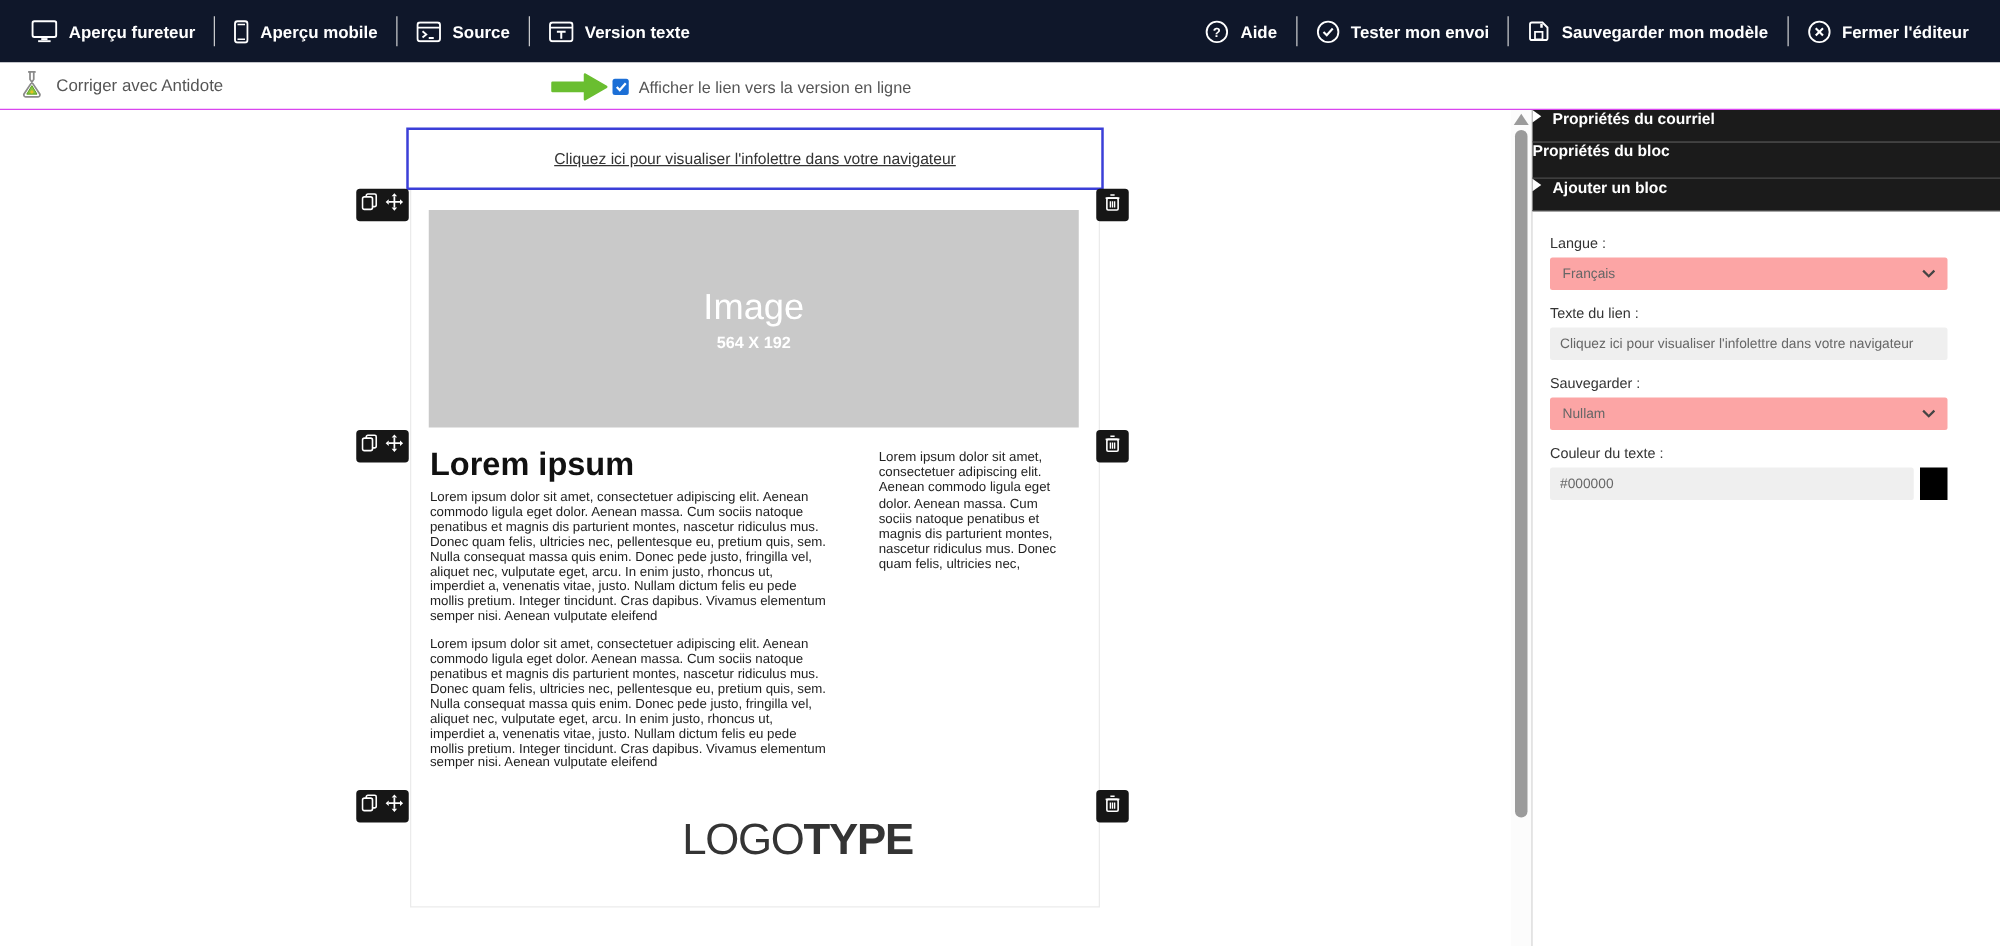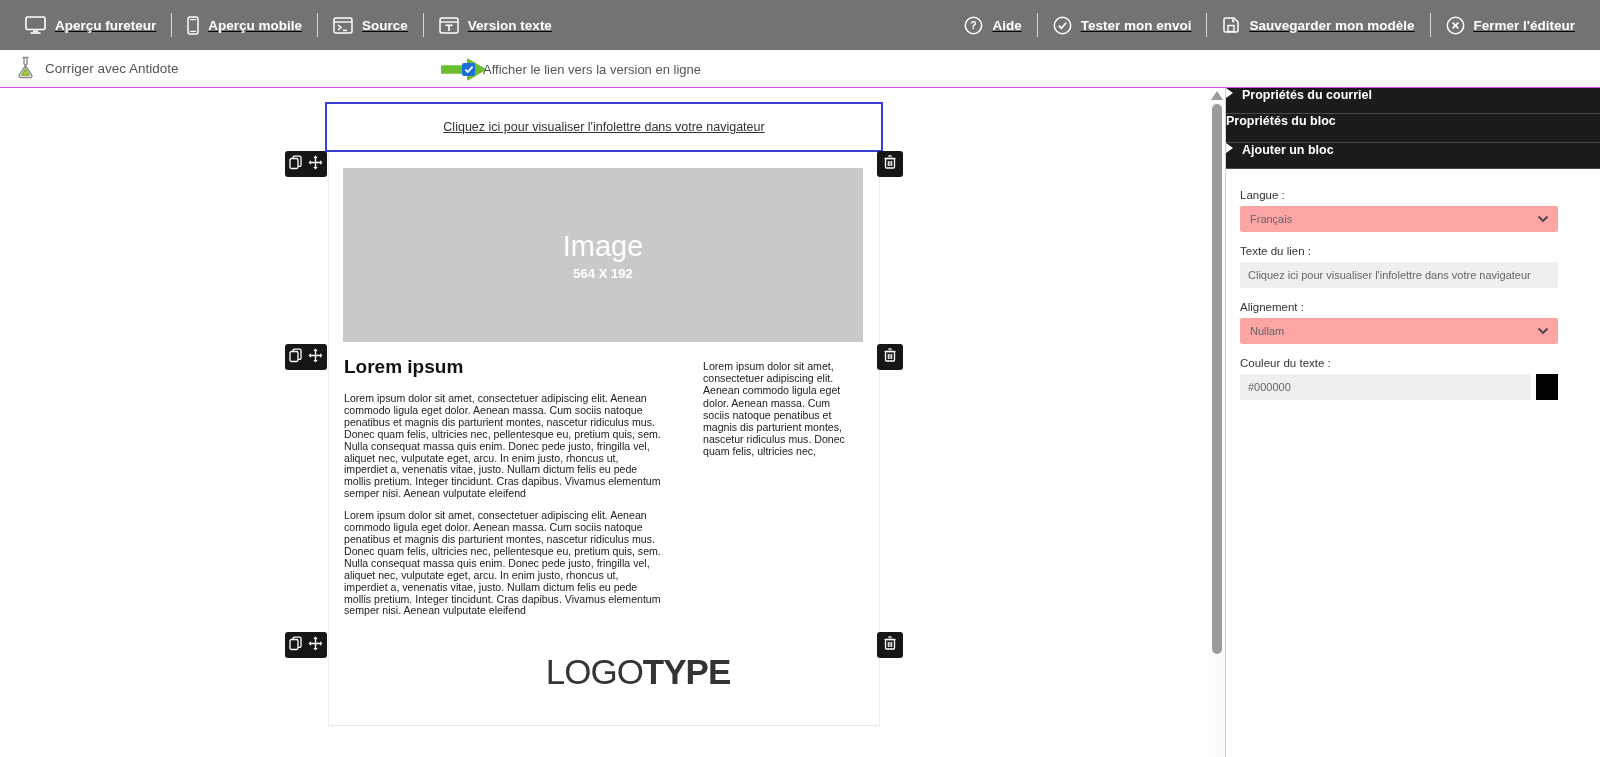--- a/index.html
+++ b/index.html
@@ -1,49 +1,49 @@
 <!DOCTYPE html>
 <html><head>
 <meta charset="utf-8">
 <style>
   * { margin:0; padding:0; box-sizing:border-box; }
   html,body { width:1600px; height:757px; font-family:"Liberation Sans", sans-serif; background:#fff; overflow:hidden; }
 
   
-  .topbar { height:50px; background:#737373; display:flex; align-items:center; justify-content:space-between; padding:0 10px;text-decoration:underline; }
+  .topbar { height:50px; background:#0f172a; display:flex; align-items:center; justify-content:space-between; padding:0 10px; }
   .tb-group { display:flex; align-items:center; height:100%; }
   .tb-item { display:flex; align-items:center; gap:9px; color:#fff; font-size:13.5px; font-weight:bold; padding:0 15px; height:26px; cursor:pointer; white-space:nowrap; }
   .tb-sep { width:1px; height:24px; background:#e8e8e8; opacity:.85; }
   .tb-item svg { display:block; }
 
   
   .subbar { height:38px; background:#fff; border-bottom:1px solid #d946ef; display:flex; align-items:center; position:relative; }
   .antidote { display:flex; align-items:center; gap:10px; margin-left:16px; color:#555; font-size:13.5px; cursor:pointer; }
   .green-arrow { position:absolute; left:440px; top:8px; }
-  .online-check { position:absolute; left:462px; top:0; height:38px; display:flex; align-items:center; gap:8px; }
+  .online-check { position:absolute; left:490px; top:0; height:38px; display:flex; align-items:center; gap:8px; }
   .checkbox { width:13px; height:13px; background:#1c6fd6; border-radius:2px; display:flex; align-items:center; justify-content:center; cursor:pointer; }
   .check-label { font-size:13px; color:#555; }
 
   
   .main { display:flex; height:669px; }
   .canvas { position:relative; flex:1; background:#fff; overflow:hidden; }
 
   .link-banner { position:absolute; left:325px; top:14px; width:558px; height:50px; border:2px solid #3b3fd8; background:#fff; display:flex; align-items:center; justify-content:center; }
   .link-banner a { font-size:12.5px; color:#333; text-decoration:underline; cursor:pointer; }
 
   .email-sheet { position:absolute; left:328px; top:62px; width:552px; height:576px; background:#fff; border:1px solid #ebebeb; }
 
   .block-pill { position:absolute; width:42px; height:26px; background:#161616; border-radius:3px; display:flex; align-items:center; justify-content:center; gap:6px; cursor:pointer; }
   .block-trash { position:absolute; width:26px; height:26px; background:#161616; border-radius:3px; display:flex; align-items:center; justify-content:center; cursor:pointer; }
 
   .img-ph { position:absolute; left:343px; top:80px; width:520px; height:174px; background:#c9c9c9; display:flex; flex-direction:column; align-items:center; justify-content:center; color:#fff; }
   .img-ph .t1 { font-size:29px; }
   .img-ph .t2 { font-size:13px; font-weight:bold; margin-top:3px; }
 
-  .article-head { position:absolute; left:344px; top:268px; font-size:19px; font-weight:bold; color:#111; }
+  .article-head { position:absolute; left:344px; top:268px; font-size:26px; font-weight:bold; color:#111; }
   .col-left { position:absolute; left:344px; top:305px; width:320px; font-size:10.6px; line-height:11.9px; color:#222; }
   .col-left p + p { margin-top:10px; }
   .col-right { position:absolute; left:703px; top:272px; width:149px; font-size:10.6px; line-height:12.2px; color:#222; }
 
   .logo { position:absolute; left:328px; top:564px; width:620px; text-align:center; font-size:35px; letter-spacing:-1px; color:#343434; }
   .logo .lt-normal { font-weight:400; }
   .logo .lt-bold { font-weight:700; }
 
   
   .vscroll { width:16px; background:#fcfcfc; position:relative; }
@@ -316,21 +316,21 @@
       <div class="fld-select">
         <span>Français</span>
         <svg width="12" height="8" viewBox="0 0 12 8">
             <path d="M1.5 1.5 L6 6 L10.5 1.5" fill="none" stroke="#444" stroke-width="1.8"></path>
           </svg>
       </div>
 
       <div class="fld-label">Texte du lien :</div>
       <input class="fld-input" type="text" value="Cliquez ici pour visualiser l'infolettre dans votre navigateur" style="">
 
-      <div class="fld-label">Alignement :</div>
+      <div class="fld-label">Sauvegarder :</div>
       <div class="fld-select">
         <span>Nullam</span>
         <svg width="12" height="8" viewBox="0 0 12 8">
             <path d="M1.5 1.5 L6 6 L10.5 1.5" fill="none" stroke="#444" stroke-width="1.8"></path>
           </svg>
       </div>
 
       <div class="fld-label">Couleur du texte :</div>
       <div class="color-row">
         <input class="fld-input" type="text" value="#000000" style="">

